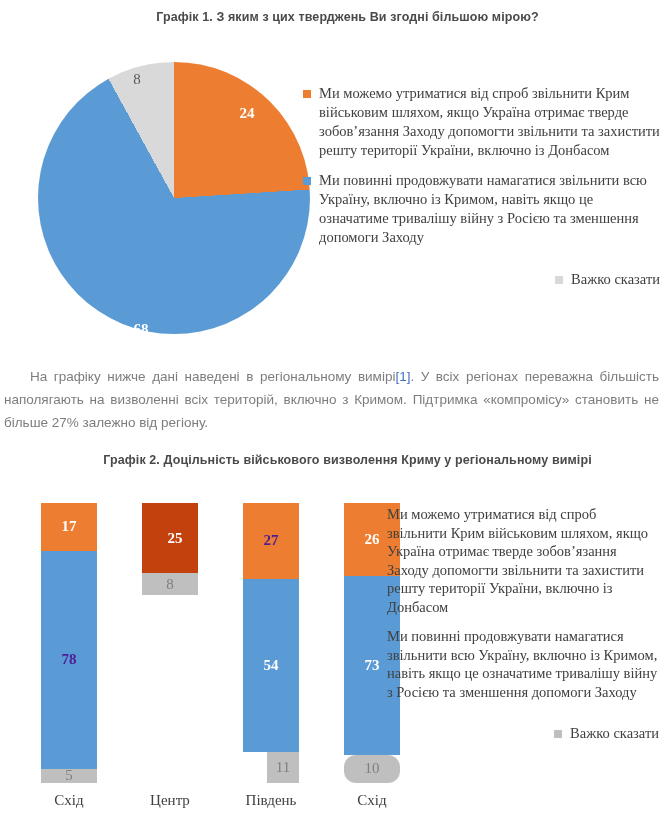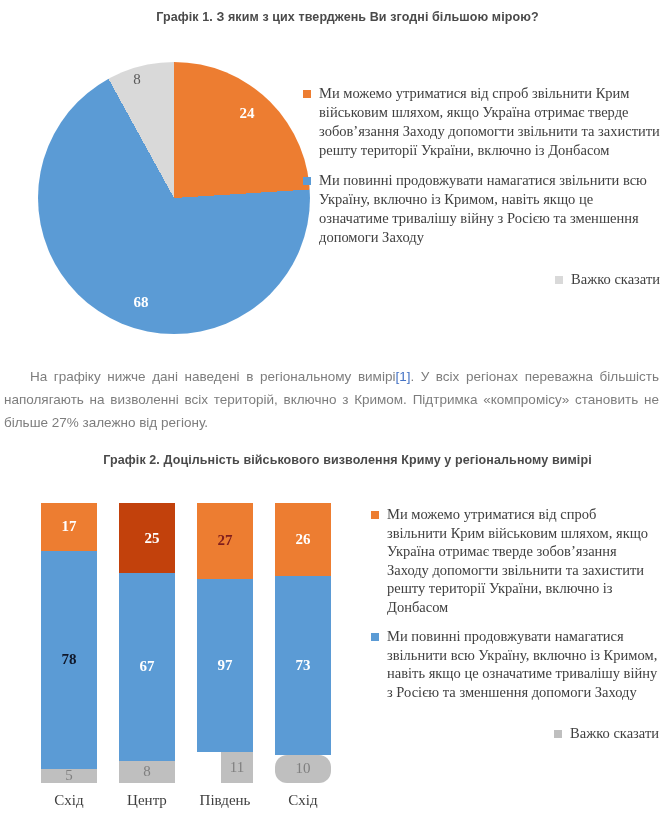--- a/index.html
+++ b/index.html
@@ -16,21 +16,21 @@
 
   
   .pie-wrap{position:absolute;left:38px;top:62px;width:272px;height:272px;}
   .pie{width:272px;height:272px;border-radius:50%;}
   .pie-label{
     position:absolute;transform:translate(-50%,-50%);
     font-family:"Liberation Serif","DejaVu Serif",serif;
     font-size:15px;font-weight:bold;color:#ffffff;
   }
   .pl-0{left:209px;top:51px;}
-  .pl-1{left:103px;top:240px;}
+  .pl-1{left:103px;top:267px;}
   .pl-2{left:99px;top:17px;color:#595959;font-weight:normal;}
 
   
   .legend{font-family:"Liberation Serif","DejaVu Serif",serif;color:#404040;}
   .legend1{position:absolute;left:303px;top:84px;width:357px;font-size:14.5px;line-height:19px;}
   .legend2{position:absolute;left:371px;top:505px;width:288px;font-size:14.5px;line-height:18.5px;}
   .legend-item{display:flex;margin-bottom:11px;}
   .legend-item.gap-top{margin-top:23px;justify-content:flex-end;}
   .swatch{width:8px;height:8px;margin:6px 8px 0 0;flex:none;}
   .sw-orange{background:#ED7D31;}
@@ -40,21 +40,21 @@
 
   
   .paragraph{
     position:absolute;top:351px;left:4px;width:655px;
     font-family:"Liberation Sans",sans-serif;font-size:13.5px;
     line-height:23px;color:#7d7d7d;text-align:justify;text-indent:26px;
   }
   .footnote-link{color:#4472C4;text-decoration:none;cursor:pointer;}
 
   
-  .bars-wrap{position:absolute;left:41px;top:503px;display:flex;gap:22px;}
+  .bars-wrap{position:absolute;left:41px;top:503px;display:flex;gap:45px;}
   .bar-column{width:56px;display:flex;flex-direction:column;}
   .bar-stack{height:280px;display:flex;flex-direction:column;}
   .seg{position:relative;display:flex;align-items:center;justify-content:center;overflow:visible;}
   .seg-label{font-family:"Liberation Serif","DejaVu Serif",serif;font-size:15px;line-height:1;}
   .seg-label.bold{font-weight:bold;}
   .cat-label{
     margin-top:9px;text-align:center;
     font-family:"Liberation Serif","DejaVu Serif",serif;
     font-size:15px;color:#3f3f3f;
   }
@@ -92,49 +92,46 @@
 
   <div class="chart-title" id="title2">Графік 2. Доцільність військового визволення Криму у регіональному вимірі</div>
 
   <div class="bars-wrap">
       <div class="bar-column">
         <div class="bar-stack">
           <div class="seg" style="height: 17%; background: rgb(237, 125, 49);">
             <span class="seg-label bold" style="color: rgb(255, 255, 255);">17</span>
           </div>
           <div class="seg" style="height: 78%; background: rgb(91, 155, 213);">
-            <span class="seg-label bold" style="color: #0f172a;">78</span>
+            <span class="seg-label bold" style="color: #4c1d95;">78</span>
           </div>
           <div class="seg" style="height: 5%; background: rgb(191, 191, 191);">
             <span class="seg-label" style="color: rgb(127, 127, 127);">5</span>
           </div>
         </div>
         <div class="cat-label">Схід</div>
       </div>
       <div class="bar-column">
         <div class="bar-stack">
           <div class="seg" style="height: 25%; background: #c2410c; padding-left: 10px;">
             <span class="seg-label bold" style="color: rgb(255, 255, 255);">25</span>
           </div>
-          <div class="seg" style="height: 67%; background: rgb(91, 155, 213);">
-            <span class="seg-label bold" style="color: rgb(255, 255, 255);">67</span>
-          </div>
           <div class="seg" style="height: 8%; background: rgb(191, 191, 191);">
             <span class="seg-label" style="color: rgb(127, 127, 127);">8</span>
           </div>
         </div>
         <div class="cat-label">Центр</div>
       </div>
       <div class="bar-column">
         <div class="bar-stack">
           <div class="seg" style="height: 27%; background: rgb(237, 125, 49);">
-            <span class="seg-label bold" style="color: #7f1d1d;">27</span>
+            <span class="seg-label bold" style="color: #4c1d95;">27</span>
           </div>
           <div class="seg" style="height: 62%; background: rgb(91, 155, 213);">
-            <span class="seg-label bold" style="color: rgb(255, 255, 255);">97</span>
+            <span class="seg-label bold" style="color: rgb(255, 255, 255);">54</span>
           </div>
           <div class="seg" style="height: 11%; background: rgb(191, 191, 191); margin-left: 24px;">
             <span class="seg-label" style="color: rgb(127, 127, 127);">11</span>
           </div>
         </div>
         <div class="cat-label">Південь</div>
       </div>
       <div class="bar-column">
         <div class="bar-stack">
           <div class="seg" style="height: 26%; background: rgb(237, 125, 49);">

